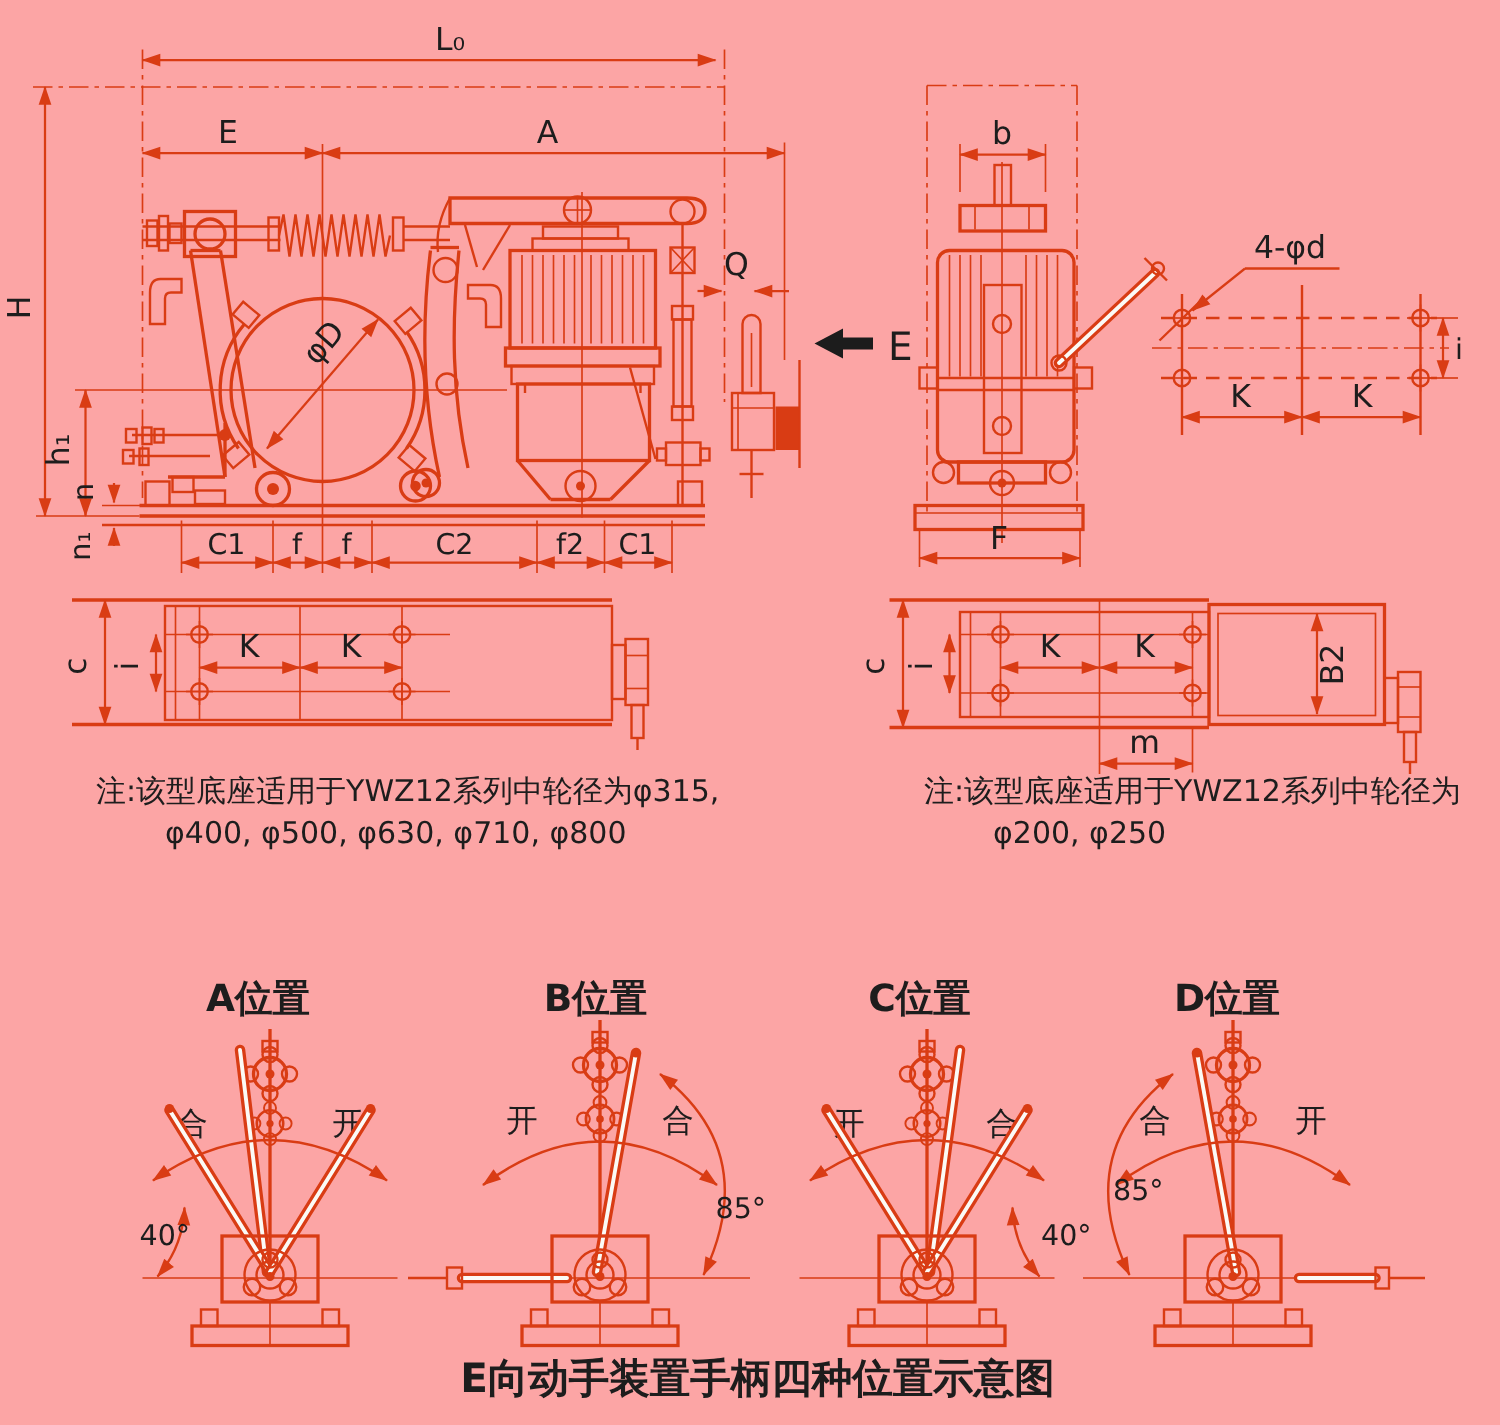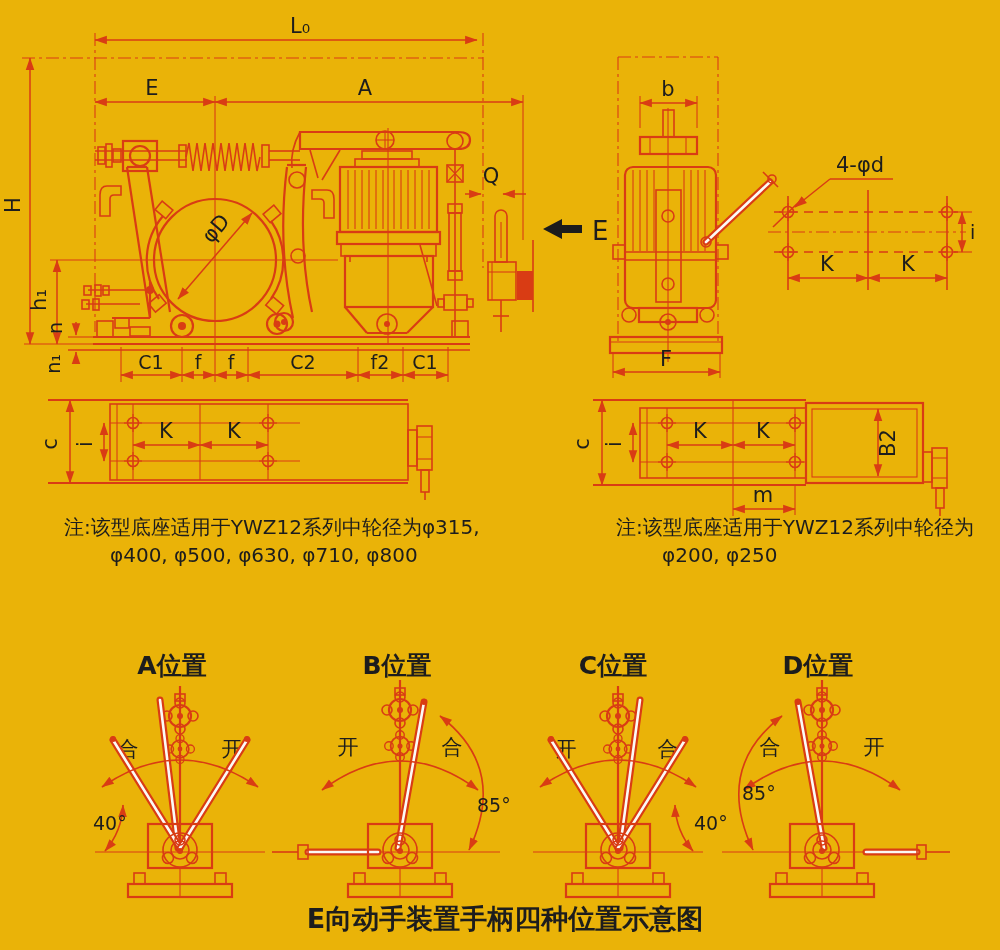--- a/index.html
+++ b/index.html
@@ -1,16 +1,16 @@
 <!DOCTYPE html>
 <html><head>
 <meta charset="utf-8">
 <style>
   html,body{margin:0;padding:0;background:#fbfaf6;}
-  .stage{position:relative;width:1000px;height:950px;background:#eab308;overflow:hidden;
+  .stage{position:relative;width:1000px;height:950px;background:#fca5a5;overflow:hidden;
          font-family:"DejaVu Sans","Liberation Sans",sans-serif;}
   svg{position:absolute;left:0;top:0;}
   .s2{fill:none;stroke:#d93c14;stroke-width:2.2;}
   .s15{fill:none;stroke:#d93c14;stroke-width:1.6;}
   .s1{fill:none;stroke:#d93c14;stroke-width:1.1;}
   .cl{stroke-dasharray:13 4 3 4;}
   .dsh{stroke-dasharray:9 6;}
   .dimln{fill:none;stroke:#d93c14;stroke-width:1.5;}
   .fil{fill:#d93c14;stroke:none;}
   .rodO{fill:none;stroke:#d93c14;stroke-width:7;stroke-linecap:round;}

